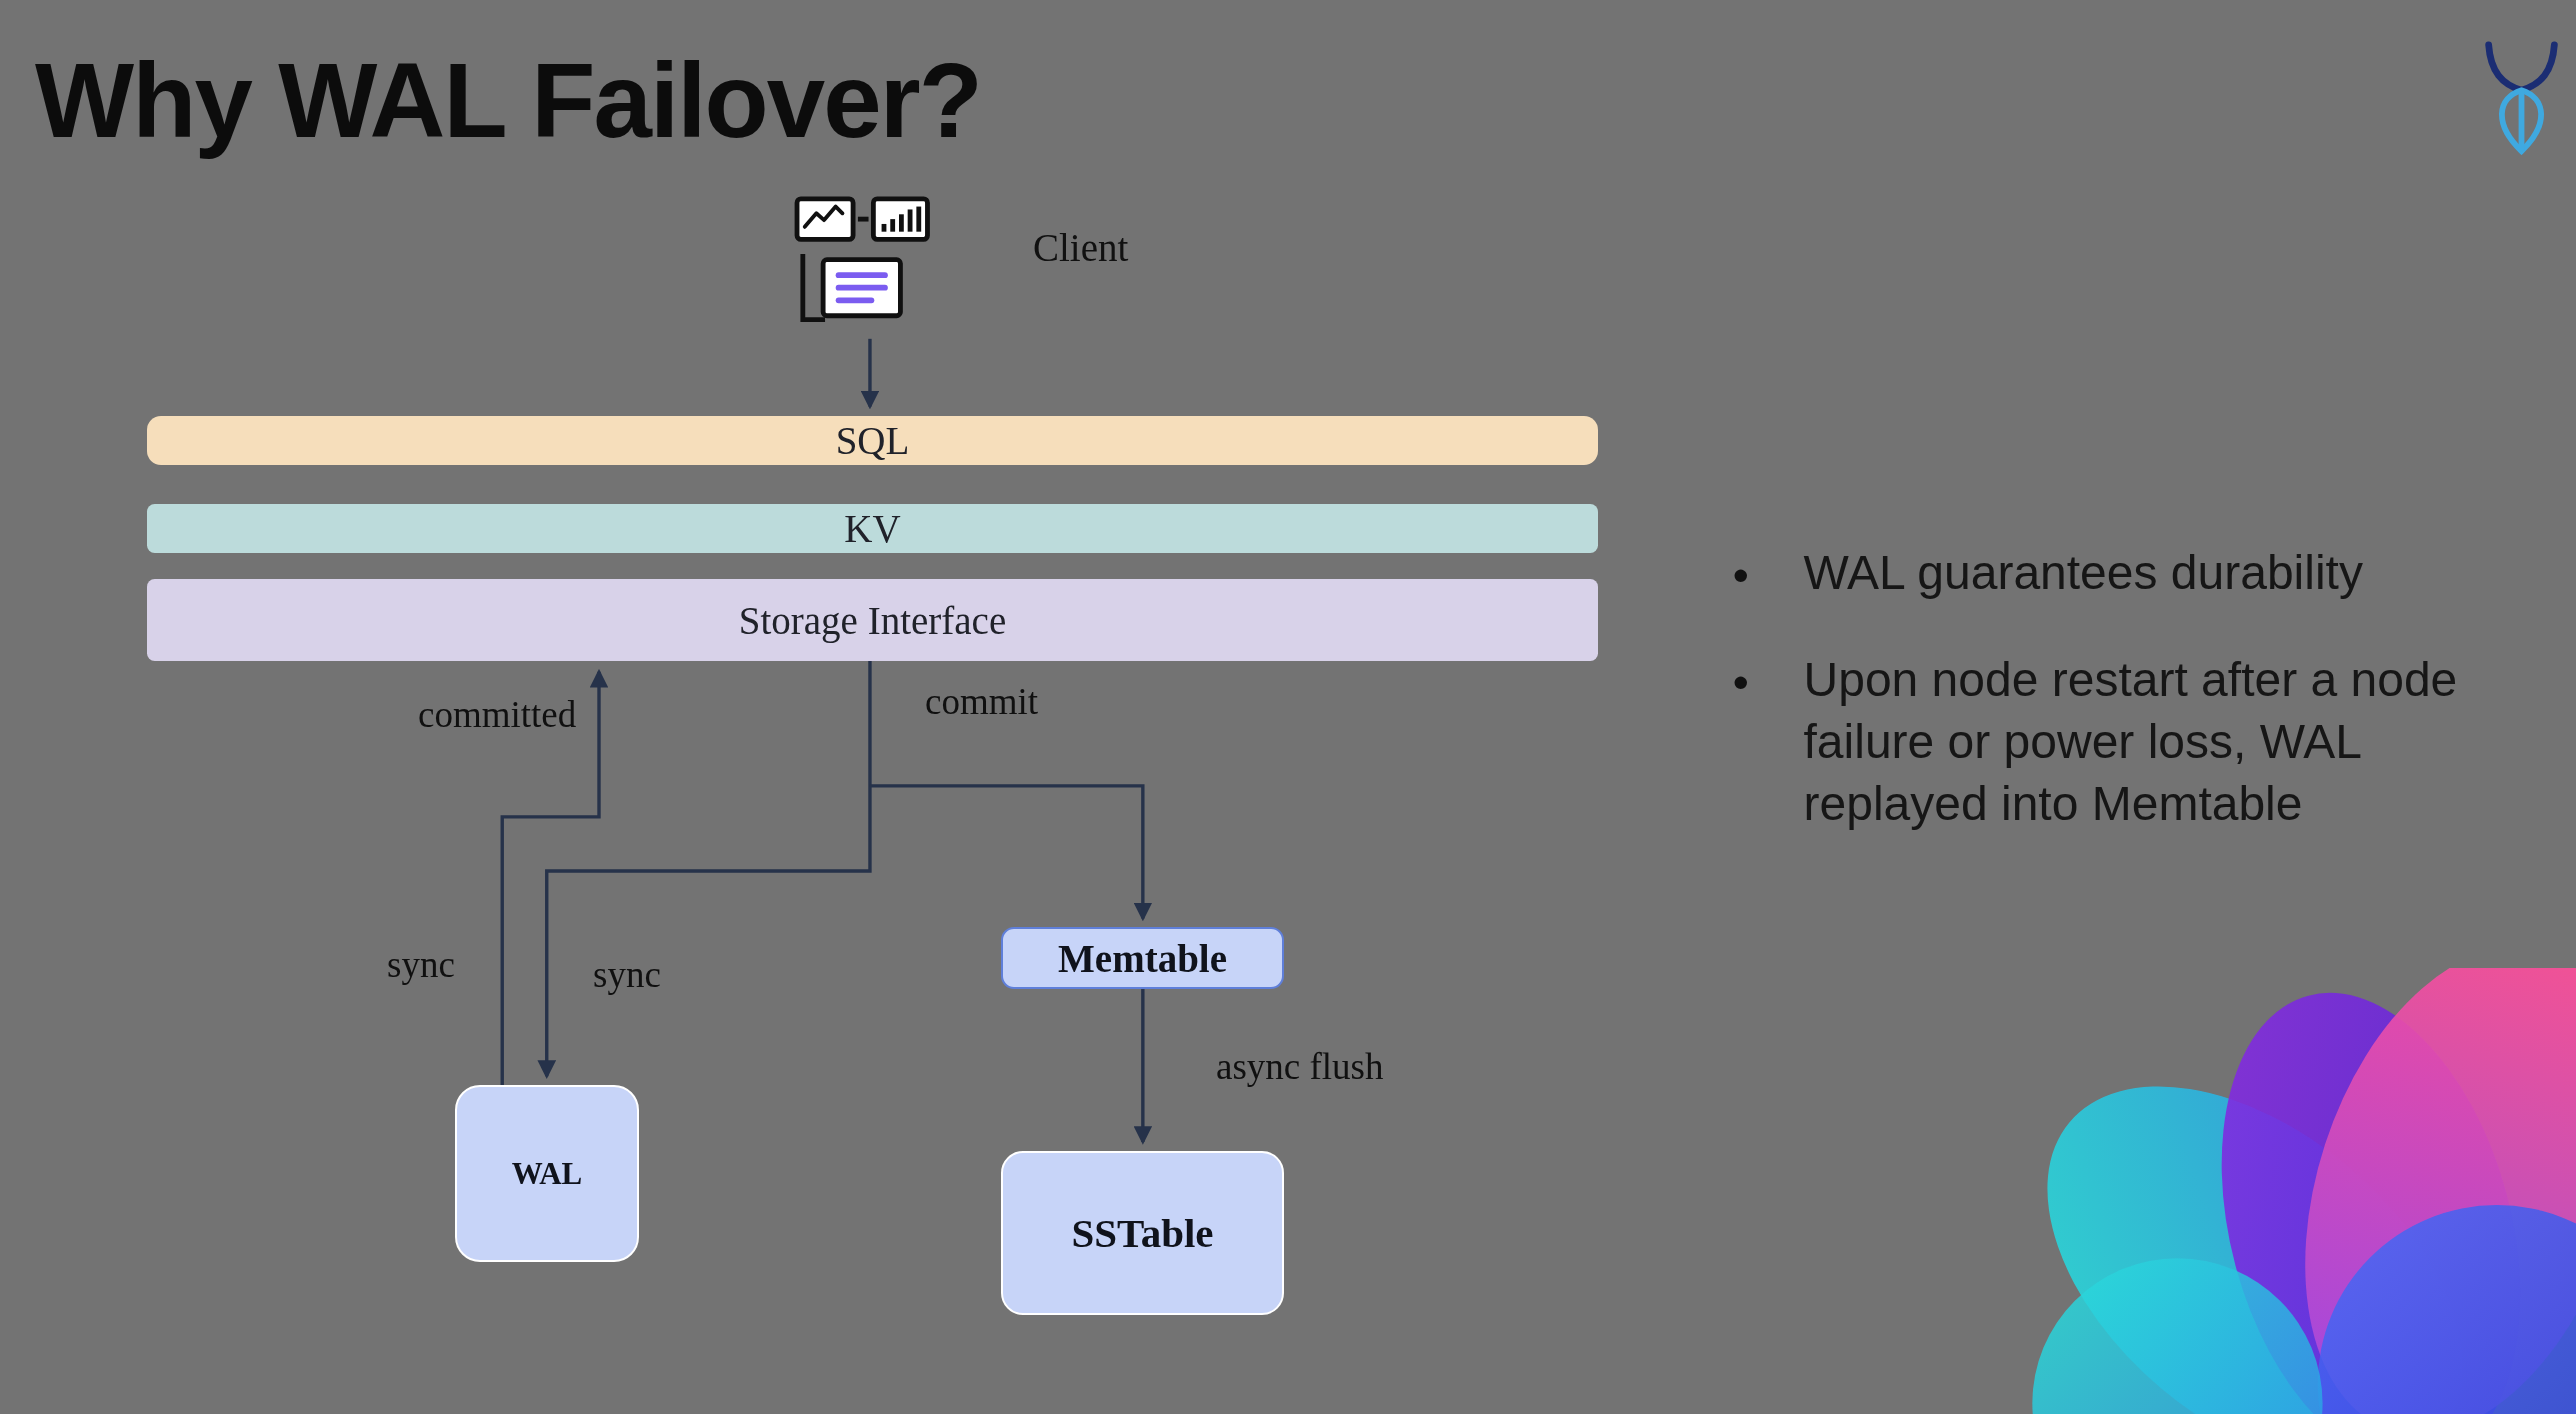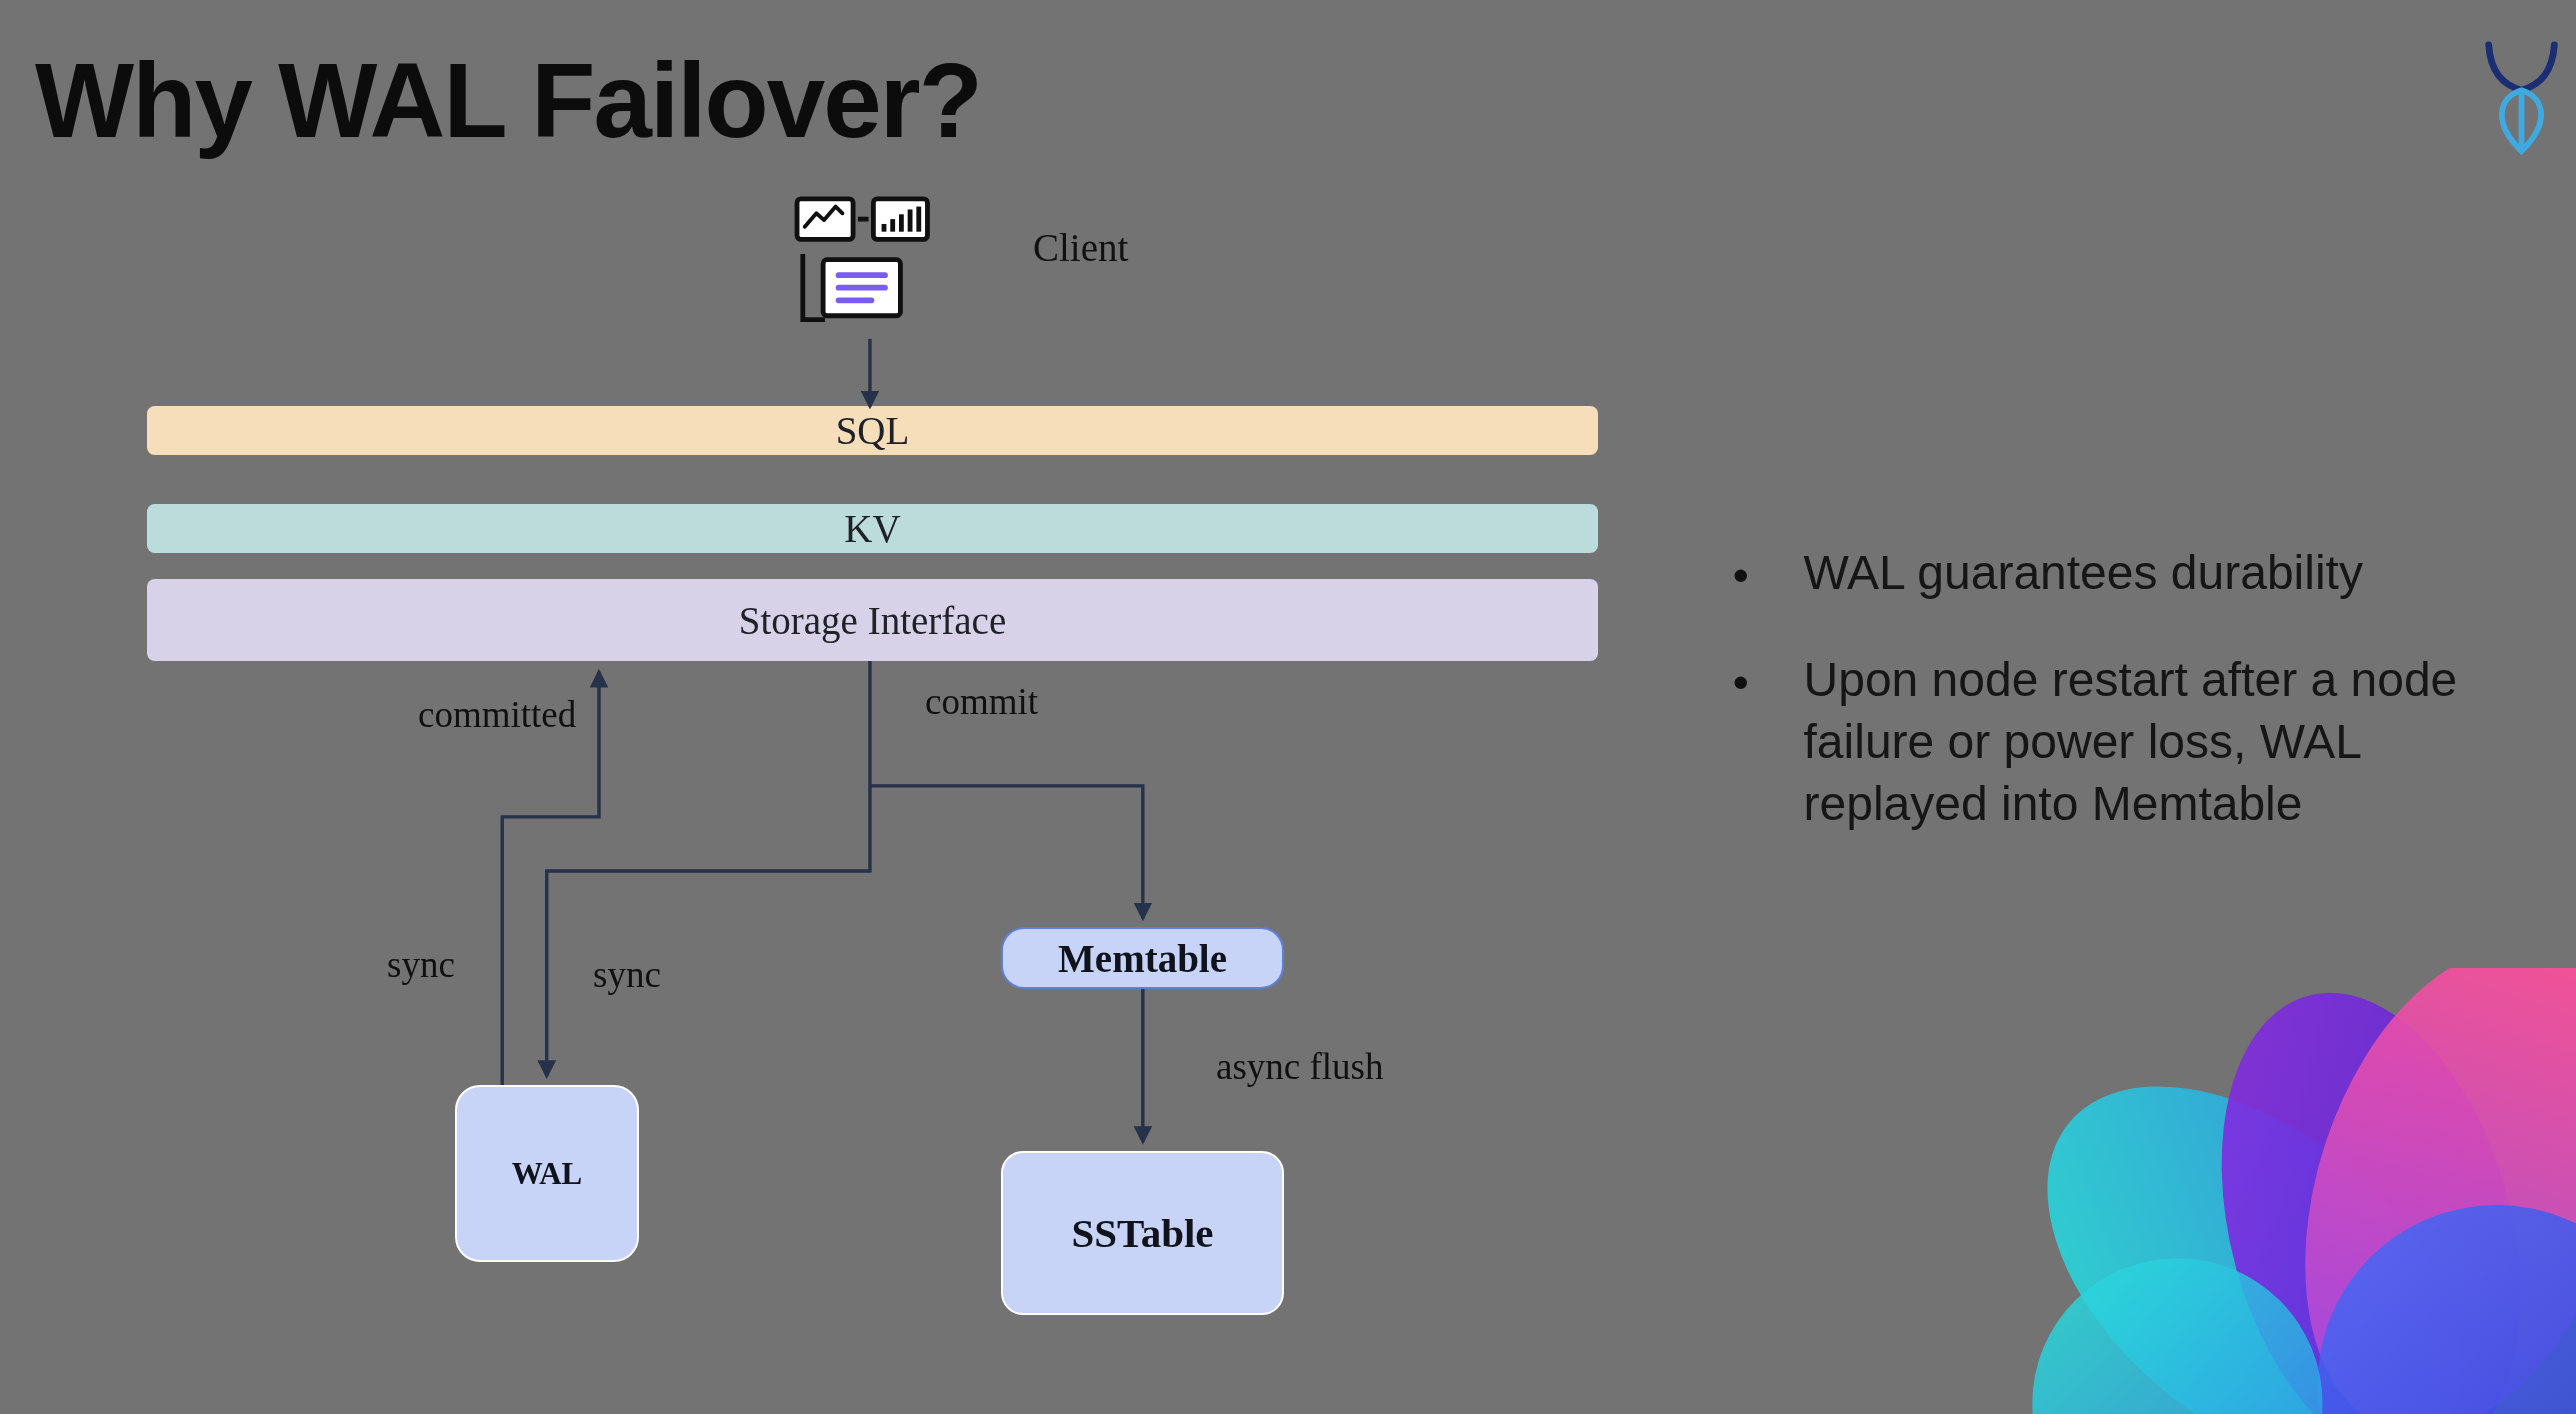--- a/index.html
+++ b/index.html
@@ -11,21 +11,21 @@
   .title {
     position: absolute; left: 35px; top: 41px; font-size: 105px; font-weight: 800;
     letter-spacing: -1.9px; color: #0c0c0c; z-index: 6;
   }
   
   .bar {
     position: absolute; left: 147px; width: 1451px; border-radius: 7.7px; z-index: 2;
     display: flex; align-items: center; justify-content: center;
     font-family: "Liberation Serif", "DejaVu Serif", serif; font-size: 39px; color: #20222a;
   }
-  .bar.sql     { top: 406px; height: 49px; background: #f6debb; }
+  .bar.sql     { top: 416px; height: 49px; background: #f6debb; border-radius: 14px; }
   .bar.kv      { top: 504px; height: 49px; background: #bcdbdb; }
   .bar.storage { top: 579px; height: 82px; background: #d8d2e9; }
   
   .pebble {
     position: absolute; left: 104px; top: 753px; width: 1533px; height: 657px;
     background: #c9c9c9; border: 2.9px dashed #2a2a2a; border-radius: 62px; z-index: 1;
   }
   .memory-band {
     position: absolute; left: 7.7px; top: 88px; width: 1512px; height: 197px;
     background: #ececec; border-radius: 39px;
@@ -36,21 +36,21 @@
   }
   .pebble-label { left: 124px; top: 31px; }
   .memory-label { left: 56px;  top: 215px; }
   .disk-label   { left: 108px; top: 337px; }
   
   .box {
     position: absolute; z-index: 4; background: #c7d4f8;
     display: flex; align-items: center; justify-content: center;
     font-family: "Liberation Serif", "DejaVu Serif", serif; font-weight: bold; color: #10131c;
   }
-  .box.memtable { left: 1001px; top: 927px;  width: 283px; height: 62px;  border: 2.9px solid #5f7fd9; border-radius: 23px; font-size: 39px; text-align: center; }
+  .box.memtable { left: 1001px; top: 927px;  width: 283px; height: 62px;  border: 2.9px solid #5f7fd9; border-radius: 13px; font-size: 39px; text-align: center; }
   .box.wal      { left: 455px;  top: 1085px; width: 184px; height: 177px; border: 2.9px solid #ffffff; border-radius: 25px; font-size: 31px; }
   .box.sstable  { left: 1001px; top: 1151px; width: 283px; height: 164px; border: 2.9px solid #ffffff; border-radius: 22px; font-size: 41px; }
   
   svg.arrows { position: absolute; left: 0; top: 0; z-index: 3; pointer-events: none; }
   .edge-label {
     position: absolute; z-index: 5; font-family: "Liberation Serif", "DejaVu Serif", serif;
     font-size: 37px; color: #101010; white-space: nowrap;
   }
   .lbl-committed  { left: 418px;  top: 693px; }
   .lbl-commit     { left: 925px;  top: 680px; text-align: right; }

